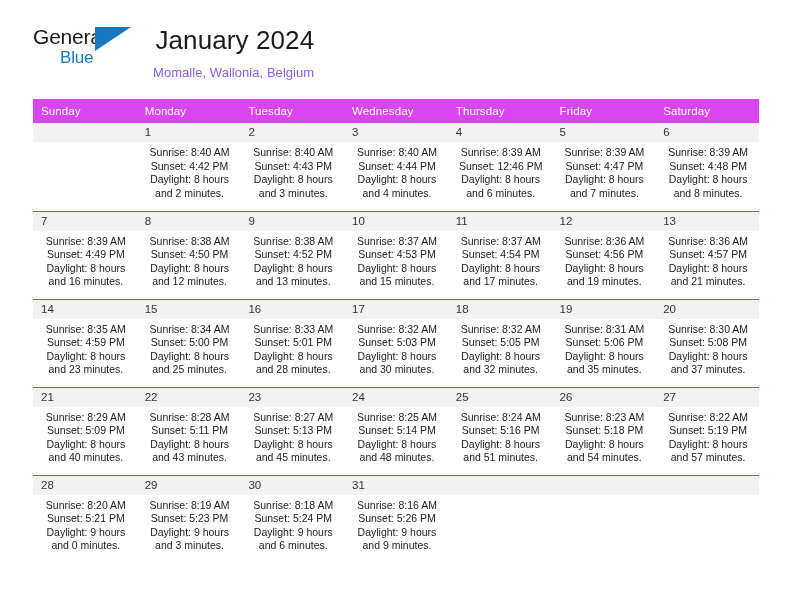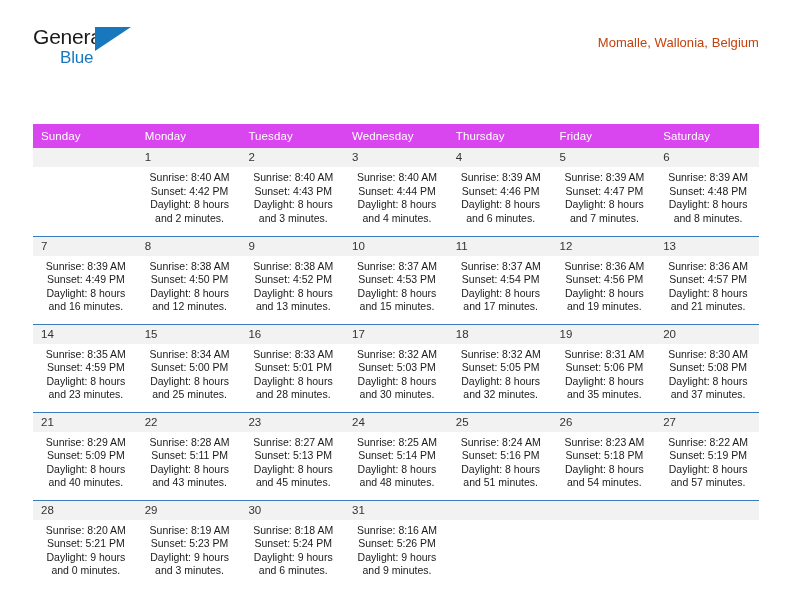--- a/index.html
+++ b/index.html
@@ -14,23 +14,22 @@
     font-family: "Liberation Sans", sans-serif;
     color: #000000;
     position: relative;
     overflow: hidden;
   }
 
   
   .page-header {
     display: flex;
     align-items: flex-start;
-    justify-content: space-between;
     padding: 26px 33px 0 33px;
-    height: 124px;
+    height: 99px;
   }
 
   .logo {
     position: relative;
     width: 120px;
     height: 52px;
     flex: none;
   }
   .logo-general {
     position: absolute;
@@ -67,21 +66,21 @@
   }
   .cal-title {
     font-size: 26px;
     font-weight: normal;
     color: #1a1a1a;
     line-height: 1.15;
     letter-spacing: 0.1px;
   }
   .cal-subtitle {
     font-size: 13px;
-    color: #c2410c;
+    color: #8b5cf6;
     margin-top: 9px;
     letter-spacing: 0.05px;
   }
 
   
   .calendar {
     margin: 0 33px;
     width: 726px;
     border-collapse: collapse;
     table-layout: fixed;
@@ -132,20 +131,21 @@
 
 <div class="page-header">
 
   <div class="logo">
     <span class="logo-general">General</span>
     <span class="logo-triangle"></span>
     <span class="logo-blue">Blue</span>
   </div>
 
   <div class="title-block">
+    <div class="cal-title">January 2024</div>
     <div class="cal-subtitle">Momalle, Wallonia, Belgium</div>
   </div>
 
 </div>
 
 <table class="calendar">
   <thead>
     <tr>
       <th>Sunday</th>
       <th>Monday</th>
@@ -191,21 +191,21 @@
             <div>Sunrise: 8:40 AM</div>
             <div>Sunset: 4:44 PM</div>
             <div>Daylight: 8 hours</div>
             <div>and 4 minutes.</div>
           </div>
         </td>
         <td>
           <div class="daynum">4</div>
           <div class="details">
             <div>Sunrise: 8:39 AM</div>
-            <div>Sunset: 4:46 PM</div>
+            <div>Sunset: 12:46 PM</div>
             <div>Daylight: 8 hours</div>
             <div>and 6 minutes.</div>
           </div>
         </td>
         <td>
           <div class="daynum">5</div>
           <div class="details">
             <div>Sunrise: 8:39 AM</div>
             <div>Sunset: 4:47 PM</div>
             <div>Daylight: 8 hours</div>

